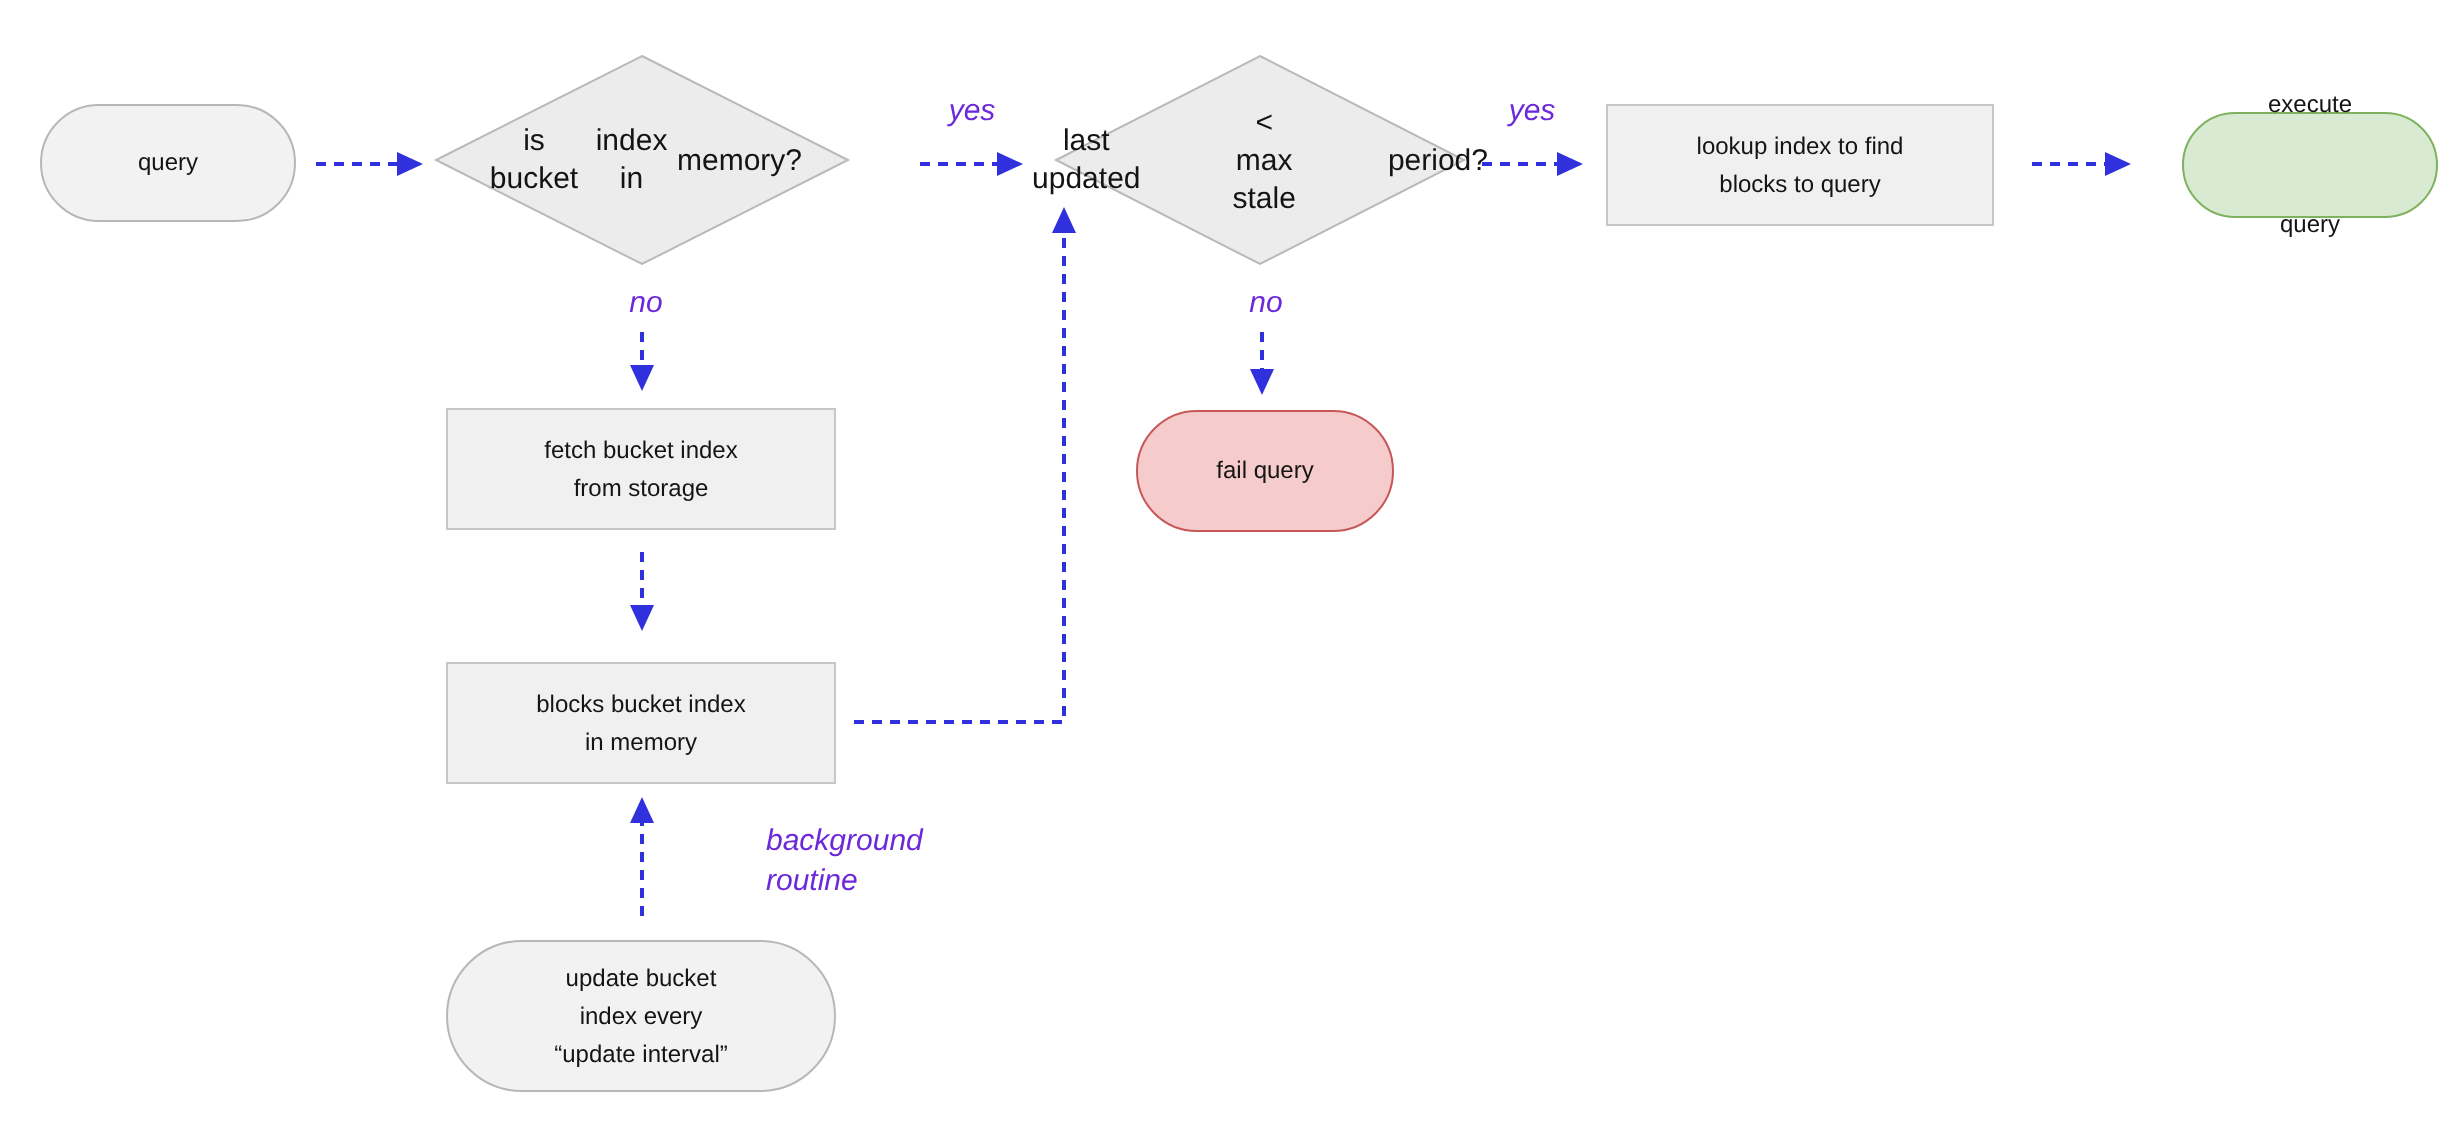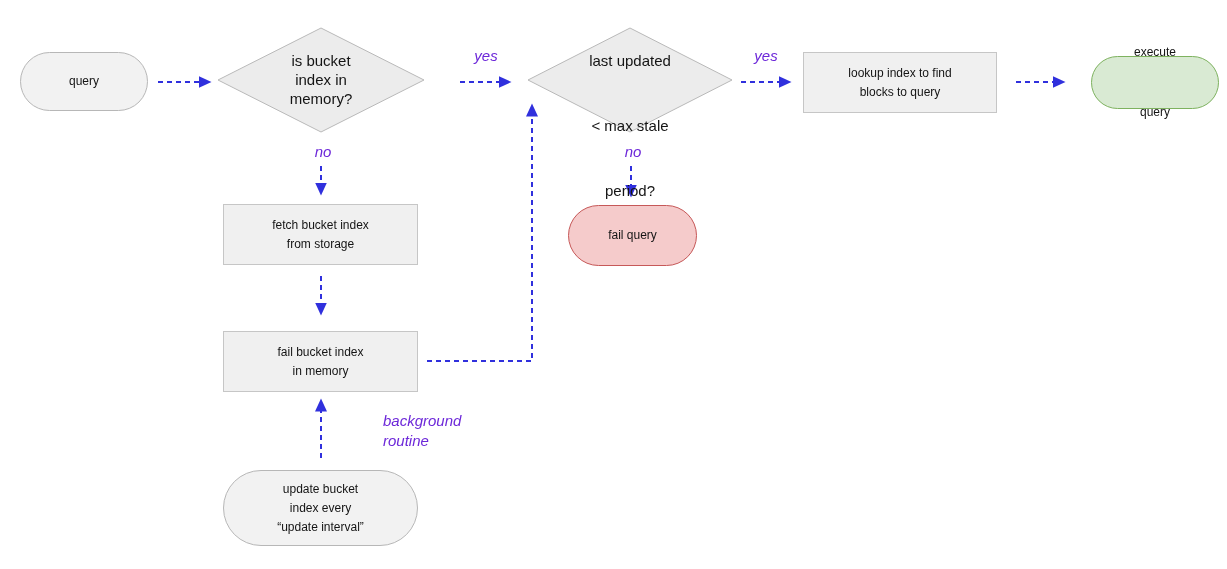--- a/index.html
+++ b/index.html
@@ -43,23 +43,22 @@
     border-radius: 999px;
   }
   .pill-fail {
     background: #f5cbcb;
     border: 1px solid #c65858;
     border-radius: 999px;
   }
   .diamond-text {
     position: absolute;
     display: flex;
-    flex-direction: column;
     align-items: center;
-    justify-content: flex-start;
+    justify-content: center;
     text-align: center;
     font-size: 15px;
     line-height: 19px;
     color: #141414;
   }
   .edge-label {
     position: absolute;
     font-style: italic;
     font-size: 15px;
     line-height: 20px;
@@ -119,21 +118,21 @@
     <div>execute</div>
     <div>query</div>
   </div>
 
   <div class="node rect" style="left:223px; top:204px; width:195px; height:61px;">
     <div>fetch bucket index</div>
     <div>from storage</div>
   </div>
 
   <div class="node rect" style="left:223px; top:331px; width:195px; height:61px;">
-    <div>fail bucket index</div>
+    <div>blocks bucket index</div>
     <div>in memory</div>
   </div>
 
   <div class="node pill-fail" style="left:568px; top:205px; width:129px; height:61px;">
     <div>fail query</div>
   </div>
 
   <div class="node pill" style="left:223px; top:470px; width:195px; height:76px;">
     <div>update bucket</div>
     <div>index every</div>

